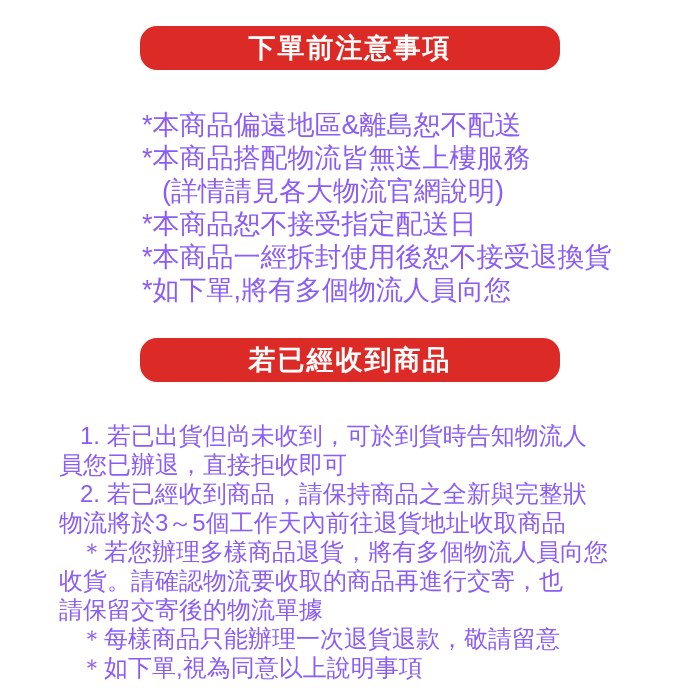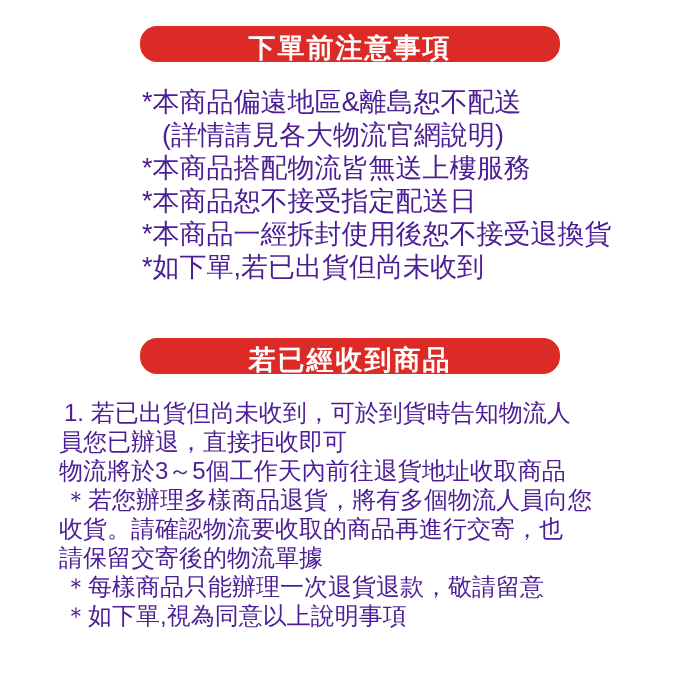--- a/index.html
+++ b/index.html
@@ -5,65 +5,67 @@
   html,body{margin:0;padding:0;background:#ffffff;}
   .page{
     position:relative;
     width:700px;height:700px;
     background:#ffffff;
     overflow:hidden;
     font-family:"Liberation Sans", sans-serif;
   }
   .banner{
     position:absolute;
-    left:140px;width:420px;height:36px;
+    left:140px;width:420px;height:44px;
     background:#DC2B26;
     border-radius:17px;
     color:#ffffff;
     font-size:27px;
     font-weight:bold;
     text-align:center;
     line-height:44px;
     letter-spacing:2px;
   }
   #banner-preorder{top:26px;}
   #banner-returns{top:338px;}
   .notice-list{
     position:absolute;left:0;width:604px;
-    color:#4c1d95;
+    color:#8b5cf6;
+    margin-top:23px;
   }
   #preorder-list{top:86px;font-size:27px;}
   #preorder-list .line{height:33px;line-height:33px;padding-left:142px;white-space:nowrap;}
   #preorder-list .line.sub{padding-left:162px;}
   #preorder-list .line.wide{text-align:right;}
   #returns-list{top:398px;font-size:24px;}
-  #returns-list .line{height:29px;line-height:29px;padding-left:64px;white-space:nowrap;}
+  #returns-list .line{height:29px;line-height:29px;padding-left:80px;white-space:nowrap;}
   #returns-list .line.cont{padding-left:59px;}
 </style>
 </head>
 <body>
 
 <div class="page">
 
   <div class="banner" id="banner-preorder">下單前注意事項</div>
 
   <div class="notice-list" id="preorder-list">
     <div class="line">*本商品偏遠地區&amp;離島恕不配送</div>
+    <div class="line">*本商品搭配物流皆無送上樓服務</div>
     <div class="line sub">(詳情請見各大物流官網說明)</div>
-    <div class="line">*本商品搭配物流皆無送上樓服務</div>
     <div class="line">*本商品恕不接受指定配送日</div>
     <div class="line wide">*本商品一經拆封使用後恕不接受退換貨</div>
-    <div class="line">*如下單,若已出貨但尚未收到</div>
+    <div class="line">*如下單,將有多個物流人員向您</div>
   </div>
 
   <div class="banner" id="banner-returns">若已經收到商品</div>
 
   <div class="notice-list" id="returns-list">
     <div class="line">1. 若已出貨但尚未收到，可於到貨時告知物流人</div>
     <div class="line cont">員您已辦退，直接拒收即可</div>
+    <div class="line">2. 若已經收到商品，請保持商品之全新與完整狀</div>
     <div class="line cont">物流將於3～5個工作天內前往退貨地址收取商品</div>
     <div class="line">＊若您辦理多樣商品退貨，將有多個物流人員向您</div>
     <div class="line cont">收貨。請確認物流要收取的商品再進行交寄，也</div>
     <div class="line cont">請保留交寄後的物流單據</div>
     <div class="line">＊每樣商品只能辦理一次退貨退款，敬請留意</div>
     <div class="line">＊如下單,視為同意以上說明事項</div>
   </div>
 
 </div>
 

